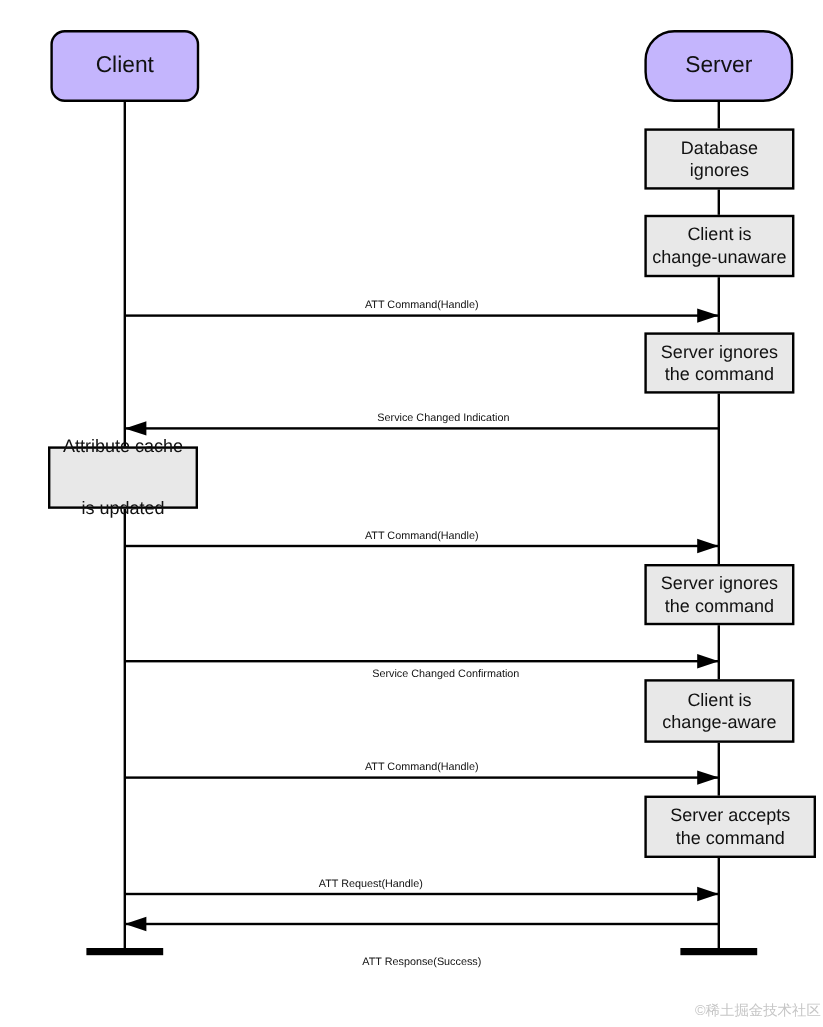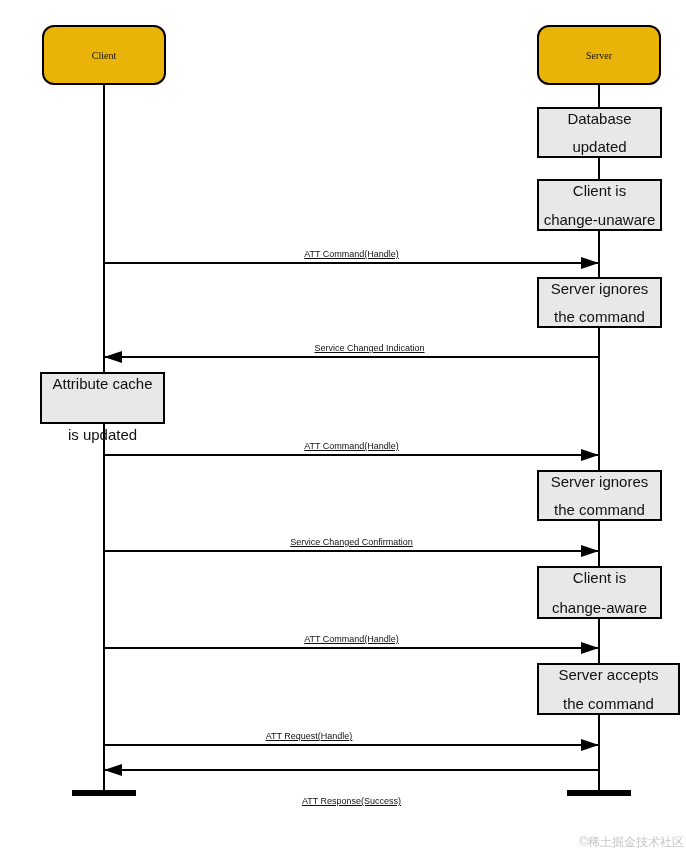--- a/index.html
+++ b/index.html
@@ -13,48 +13,47 @@
     width: 686px;
     height: 856px;
     background: #ffffff;
     overflow: hidden;
   }
   .actor-box {
     position: absolute;
     box-sizing: border-box;
     border: 2px solid #000;
     border-radius: 12px;
-    background: #eab308;
+    background: #c4b5fd;
     display: flex;
     align-items: center;
     justify-content: center;
-    font-size: 10px;
+    font-size: 19px;
     color: #111;
     z-index: 3;
-    font-family: Liberation Serif, serif;
   }
   .lifeline {
     position: absolute;
     width: 2px;
     background: #000;
     z-index: 1;
   }
   .end-bar {
     position: absolute;
     background: #000;
     z-index: 3;
   }
   .note-box {
     position: absolute;
     box-sizing: border-box;
     border: 2px solid #000;
     display: flex;
     flex-direction: column;
     align-items: center;
-    justify-content: space-between;
+    justify-content: center;
     font-size: 15px;
     line-height: 19px;
     color: #111;
     text-align: center;
     z-index: 3;
   }
   .msg-line {
     position: absolute;
     height: 2px;
     background: #000;
@@ -68,21 +67,20 @@
     border-bottom: 6px solid transparent;
     z-index: 2;
   }
   .msg-label {
     position: absolute;
     text-align: center;
     font-size: 9px;
     color: #111;
     z-index: 2;
     white-space: nowrap;
-    text-decoration: underline;
   }
   .caption {
     position: absolute;
     left: 4px;
     top: 832px;
     font-size: 15px;
     font-style: italic;
     color: #111;
     white-space: pre;
     z-index: 5;
@@ -99,25 +97,25 @@
 </style>
 </head>
 <body>
 
 <div class="stage">
   <div id="diagram-layer">
       <div class="lifeline" style="left: 103px; top: 85px; height: 708px; background: rgb(0, 0, 0);"></div>
       <div class="actor-box" style="left: 42px; top: 25px; width: 124px; height: 60px;">Client</div>
       <div class="end-bar" style="left: 72px; top: 790px; width: 64px; height: 6px; background: rgb(0, 0, 0);"></div>
       <div class="lifeline" style="left: 598px; top: 85px; height: 708px; background: rgb(0, 0, 0);"></div>
-      <div class="actor-box" style="left: 537px; top: 25px; width: 124px; height: 60px;">Server</div>
+      <div class="actor-box" style="left: 537px; top: 25px; width: 124px; height: 60px; border-radius: 25px;">Server</div>
       <div class="end-bar" style="left: 567px; top: 790px; width: 64px; height: 6px; background: rgb(0, 0, 0);"></div>
       <div class="note-box" style="left: 537px; top: 107px; width: 125px; height: 51px; background: rgb(232, 232, 232);">
         <div>Database</div>
-        <div>updated</div>
+        <div>ignores</div>
       </div>
       <div class="note-box" style="left: 537px; top: 179px; width: 125px; height: 52px; background: rgb(232, 232, 232);">
         <div>Client is</div>
         <div>change-unaware</div>
       </div>
       <div class="note-box" style="left: 537px; top: 277px; width: 125px; height: 51px; background: rgb(232, 232, 232);">
         <div>Server ignores</div>
         <div>the command</div>
       </div>
       <div class="note-box" style="left: 40px; top: 372px; width: 125px; height: 52px; background: rgb(232, 232, 232); gap: 32px;">
@@ -140,21 +138,21 @@
       <div class="msg-head" style="top: 257px; left: 581px; border-left: 18px solid rgb(0, 0, 0);"></div>
       <div class="msg-label" style="left: 104px; width: 495px; top: 249px;">ATT Command(Handle)</div>
       <div class="msg-line" style="left: 104px; top: 356px; width: 495px; background: rgb(0, 0, 0);"></div>
       <div class="msg-head" style="top: 351px; left: 104px; border-right: 18px solid rgb(0, 0, 0);"></div>
       <div class="msg-label" style="left: 104px; width: 495px; top: 343px; margin-left: 18px;">Service Changed Indication</div>
       <div class="msg-line" style="left: 104px; top: 454px; width: 495px; background: rgb(0, 0, 0);"></div>
       <div class="msg-head" style="top: 449px; left: 581px; border-left: 18px solid rgb(0, 0, 0);"></div>
       <div class="msg-label" style="left: 104px; width: 495px; top: 441px;">ATT Command(Handle)</div>
       <div class="msg-line" style="left: 104px; top: 550px; width: 495px; background: rgb(0, 0, 0);"></div>
       <div class="msg-head" style="top: 545px; left: 581px; border-left: 18px solid rgb(0, 0, 0);"></div>
-      <div class="msg-label" style="left: 104px; width: 495px; top: 537px;">Service Changed Confirmation</div>
+      <div class="msg-label" style="left: 104px; width: 495px; top: 556px; padding-left: 20px;">Service Changed Confirmation</div>
       <div class="msg-line" style="left: 104px; top: 647px; width: 495px; background: rgb(0, 0, 0);"></div>
       <div class="msg-head" style="top: 642px; left: 581px; border-left: 18px solid rgb(0, 0, 0);"></div>
       <div class="msg-label" style="left: 104px; width: 495px; top: 634px;">ATT Command(Handle)</div>
       <div class="msg-line" style="left: 104px; top: 744px; width: 495px; background: rgb(0, 0, 0);"></div>
       <div class="msg-head" style="top: 739px; left: 581px; border-left: 18px solid rgb(0, 0, 0);"></div>
       <div class="msg-label" style="left: 104px; width: 410px; top: 731px;">ATT Request(Handle)</div>
       <div class="msg-line" style="left: 104px; top: 769px; width: 495px; background: rgb(0, 0, 0);"></div>
       <div class="msg-head" style="top: 764px; left: 104px; border-right: 18px solid rgb(0, 0, 0);"></div>
       <div class="msg-label" style="left: 104px; width: 495px; top: 796px;">ATT Response(Success)</div>
     </div>

